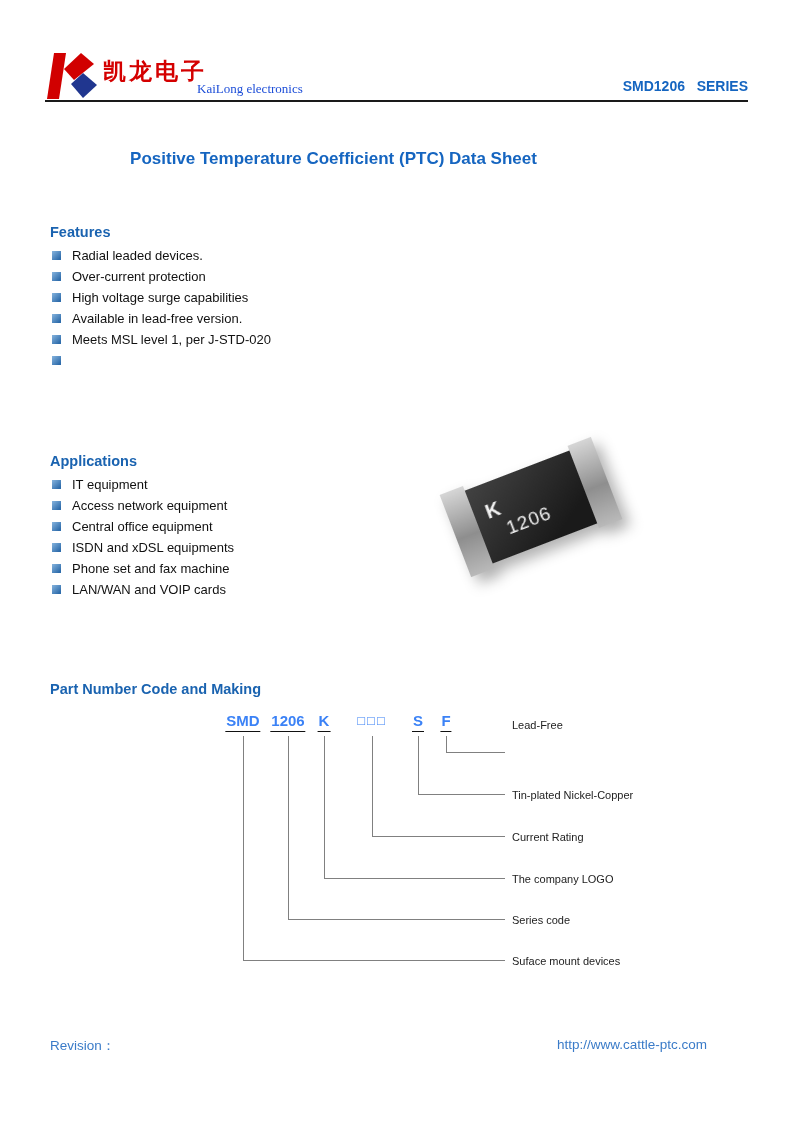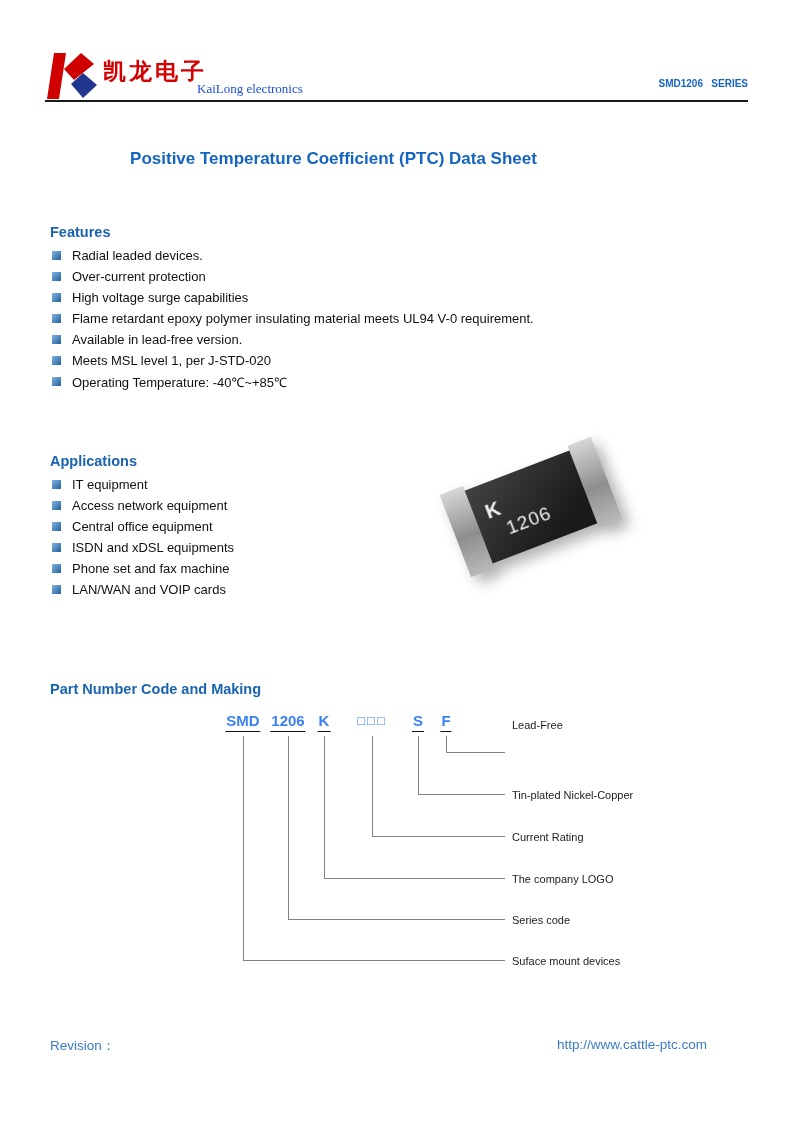--- a/index.html
+++ b/index.html
@@ -22,21 +22,21 @@
     font-size: 23px; font-weight: bold; color: #d40000;
     letter-spacing: 3px; font-family: "DejaVu Sans", sans-serif;
   }
   .en-sub {
     position: absolute; left: 197px; top: 81px;
     font-size: 13px; color: #1d4ed8;
     font-family: "Liberation Serif", serif;
   }
   .series {
     position: absolute; right: 45px; top: 78px;
-    font-size: 10px; font-weight: bold; color: #1565c0;
+    font-size: 14px; font-weight: bold; color: #1565c0;
     white-space: pre;
   }
   .hdr-rule { position: absolute; left: 45px; top: 100px; width: 703px; height: 2px; background: #1a1a1a; }
 
   
   .doc-title {
     position: absolute; left: 0; top: 149px; width: 667px;
     text-align: center; font-size: 17px; font-weight: bold; color: #1565c0;
   }
 
@@ -140,33 +140,28 @@
     <div class="bullet-item">
       <span class="bullet"></span>
       <span>Over-current protection</span>
     </div>
     <div class="bullet-item">
       <span class="bullet"></span>
       <span>High voltage surge capabilities</span>
     </div>
     <div class="bullet-item">
       <span class="bullet"></span>
-      <span>Flame retardant epoxy polymer insulating material meets UL94 V-0 requirement.</span>
-    </div>
-    <div class="bullet-item">
-      <span class="bullet"></span>
       <span>Available in lead-free version.</span>
     </div>
     <div class="bullet-item">
       <span class="bullet"></span>
       <span>Meets MSL level 1, per J-STD-020</span>
     </div>
     <div class="bullet-item">
       <span class="bullet"></span>
-      <span>Operating Temperature: -40℃~+85℃</span>
     </div>
   </div>
 
   <div class="sec-h applications">Applications</div>
   <div class="list applications">
     <div class="bullet-item">
       <span class="bullet"></span>
       <span>IT equipment</span>
     </div>
     <div class="bullet-item">

